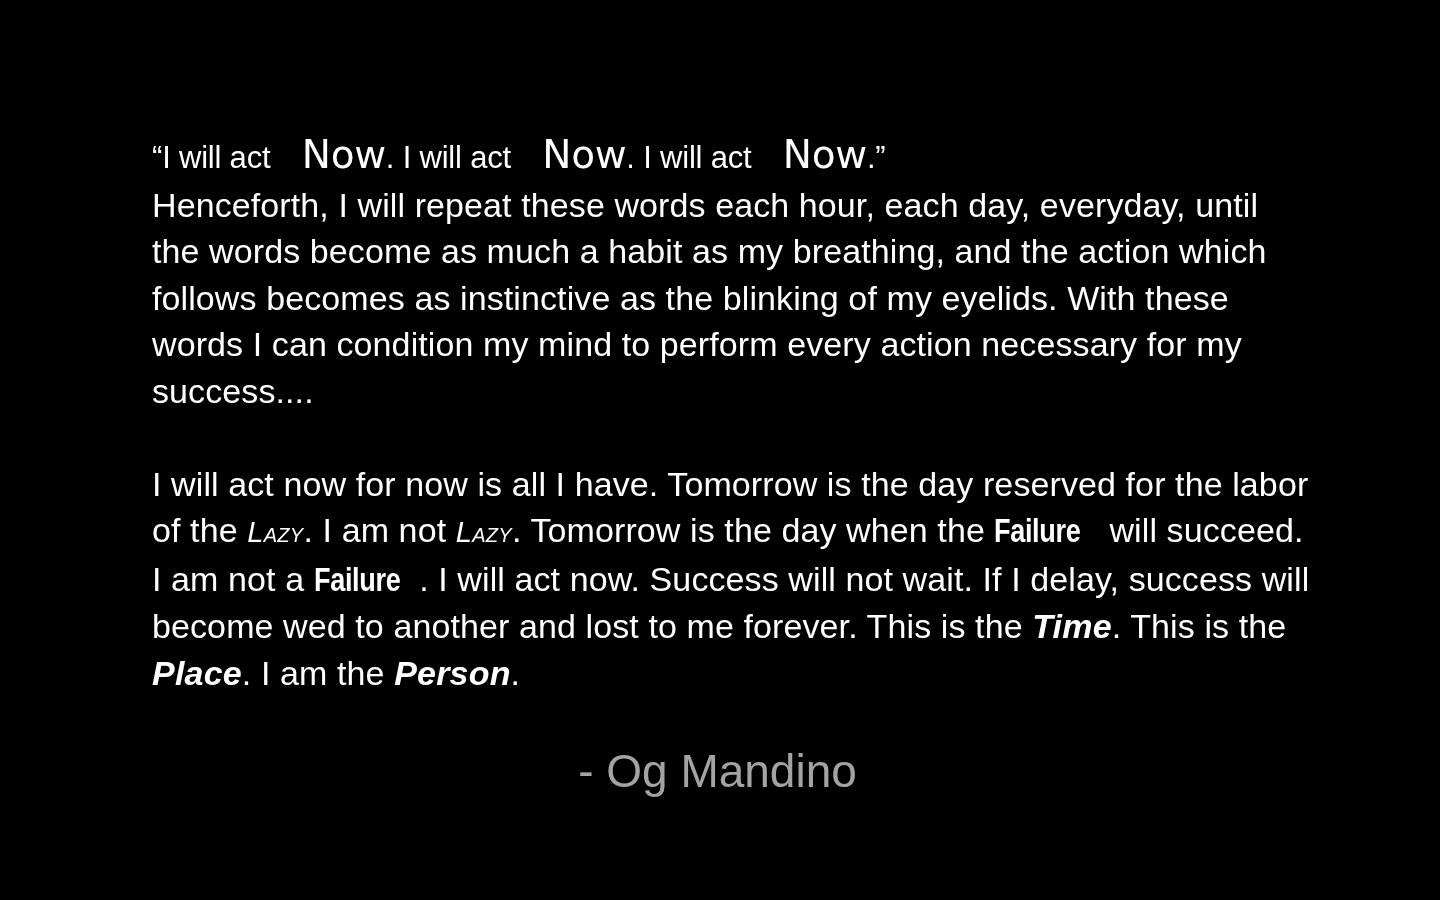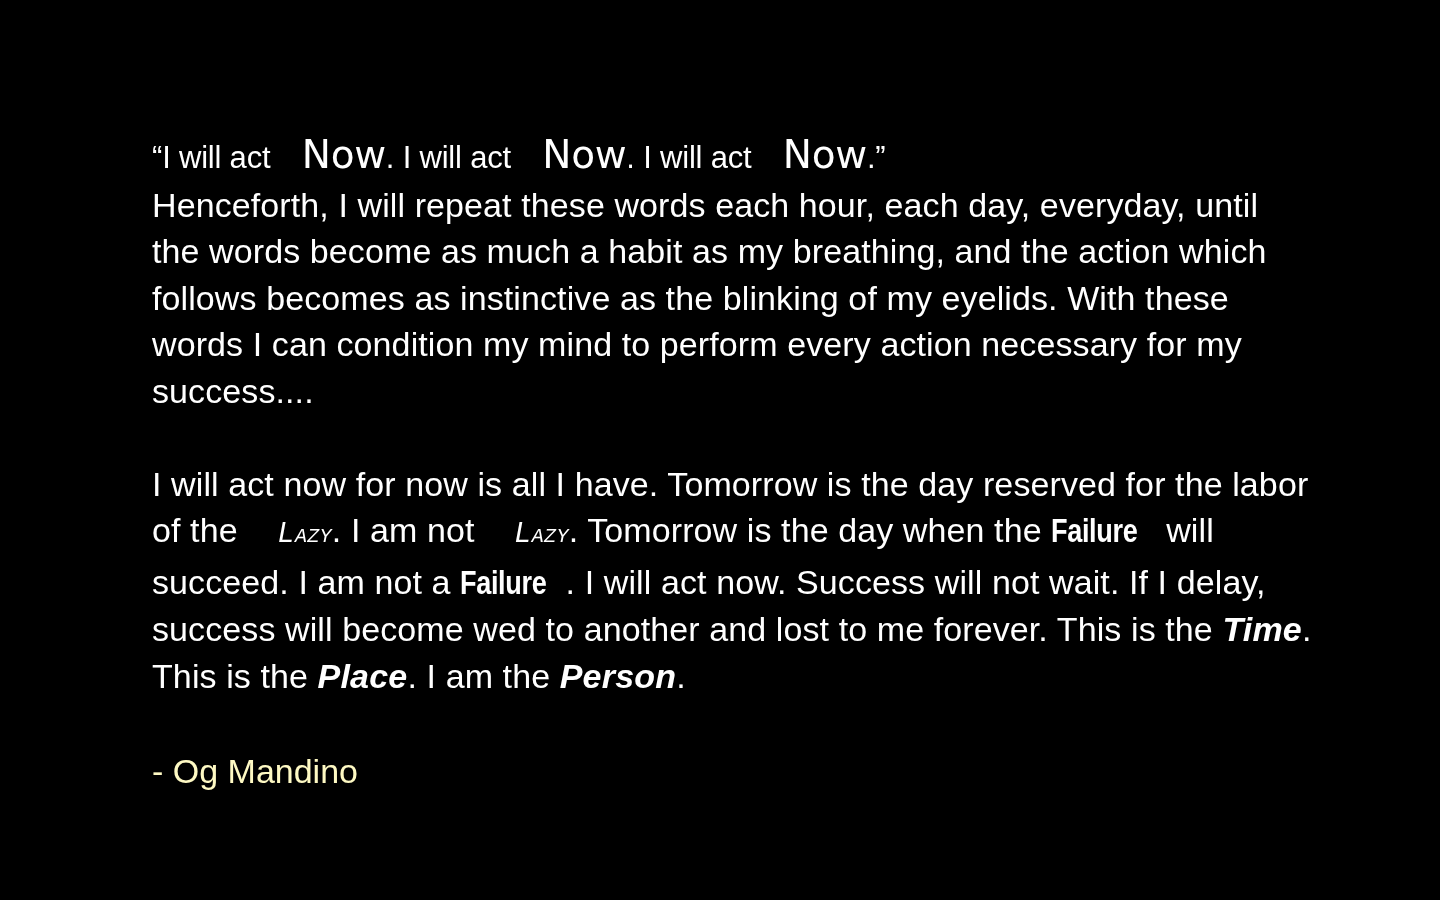--- a/index.html
+++ b/index.html
@@ -59,26 +59,25 @@
   .t-now {
     font-family: "DejaVu Sans", sans-serif;
     font-size: 39px;
     font-weight: 400;
     letter-spacing: -0.3px;
     margin-left: 23px;
   }
 
   
   .t-lazy {
-    font-family: Liberation Mono, monospace;
+    font-family: Liberation Sans, sans-serif;
     font-style: italic;
     font-variant: small-caps;
     font-size: 29px;
     letter-spacing: 0.3px;
-    margin-left: 30px;
   }
 
   
   .t-failure {
     font-family: "Liberation Sans Narrow", "Liberation Sans", sans-serif;
     font-stretch: condensed;
     font-weight: 700;
     font-size: 33px;
     letter-spacing: -0.4px;
     transform: scaleX(0.82);
@@ -92,25 +91,25 @@
     font-style: italic;
     font-size: 34px;
     letter-spacing: 0.2px;
   }
 
   #attribution {
     position: absolute;
     left: 152px;
     top: 748px;
     width: 1131px;
-    text-align: left;
+    text-align: center;
     font-family: "Liberation Sans", sans-serif;
-    font-size: 34px;
+    font-size: 46px;
     line-height: 46.5px;
-    color: #fef9c3;
+    color: #a3a3a3;
   }
 </style>
 </head>
 <body>
 
 <div id="quote-slide">
 
   <div id="quote-body">
 
     <p class="para" id="para-opening"><span class="t-condensed">“</span><span class="t-condensed">I will act </span><span class="t-now">Now</span><span class="t-condensed">. I will act </span><span class="t-now">Now</span><span class="t-condensed">. I will act </span><span class="t-now">Now</span><span class="t-condensed">.”</span><br><span>Henceforth, I will repeat these words each hour, each day, everyday, until the words become as much a habit as my breathing, and the action which follows becomes as instinctive as the blinking of my eyelids. With these words I can condition my mind to perform every action necessary for my success....</span></p>

